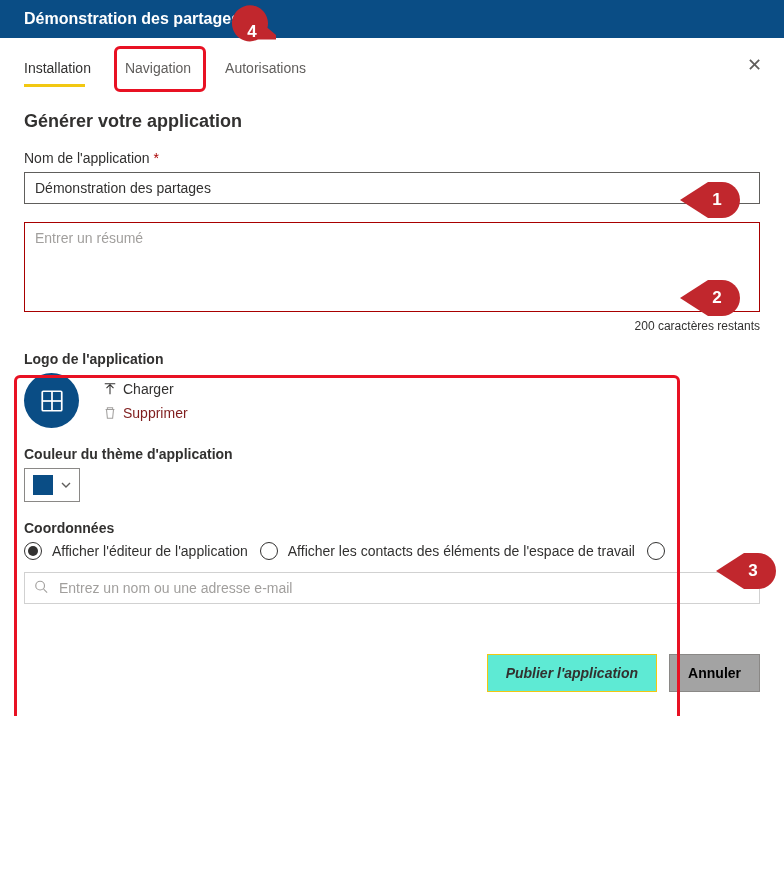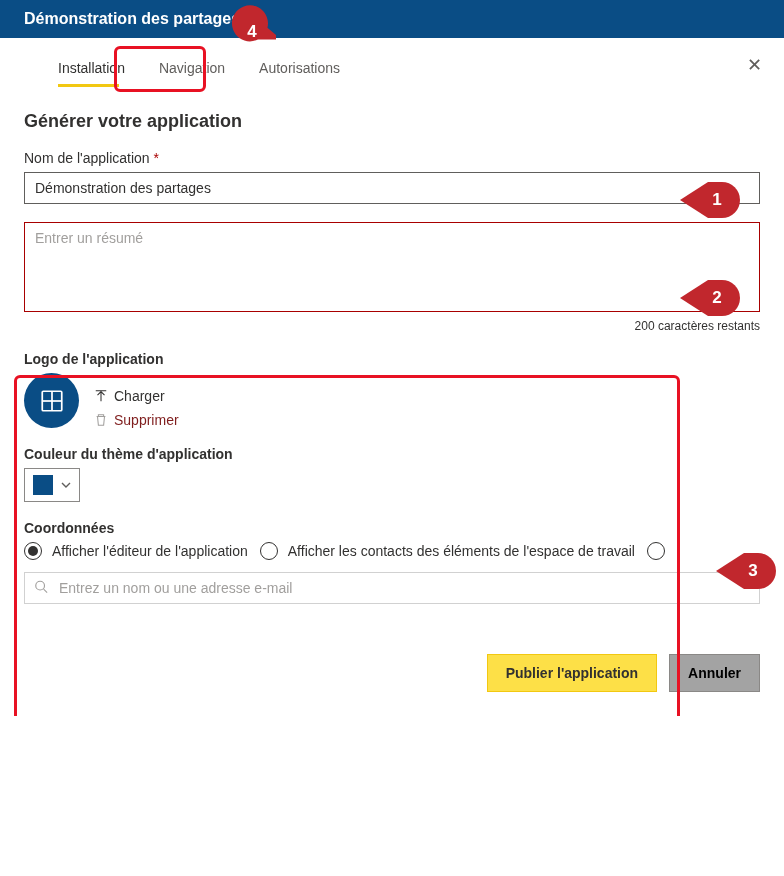--- a/index.html
+++ b/index.html
@@ -19,21 +19,20 @@
     display: flex;
     align-items: center;
   }
   .header-title { font-weight: 600; }
   .tabs {
     display: flex;
     align-items: center;
     padding: 14px 24px 0 24px;
     border-bottom: 1px solid transparent;
     position: relative;
-    margin-left: 34px;
   }
   .tab {
     padding: 8px 14px 10px 0;
     margin-right: 20px;
     color: #605e5c;
     cursor: pointer;
     font-size: 14px;
   }
   .tab.active {
     color: #323130;
@@ -73,21 +72,21 @@
   input[type=text].filled { color: #323130; }
   .desc-area {
     border: 1px solid #a80000;
     height: 90px;
     resize: none;
   }
   .char-remaining { text-align: right; font-size: 12px; margin-top: 4px; color: #323130; }
   .field-block { margin-bottom: 18px; }
   .support-wrap { }
   .bold-label { font-weight: 600; }
-  .logo-row { display: flex; align-items: flex-end; gap: 15px; }
+  .logo-row { display: flex; align-items: center; gap: 24px; }
   .logo-circle {
     width: 55px; height: 55px;
     border-radius: 50%;
     background: #0a4d85;
     display: flex; align-items: center; justify-content: center;
   }
   .logo-actions { display: flex; flex-direction: column; gap: 8px; }
   .logo-action { display: flex; align-items: center; gap: 6px; font-size: 14px; color: #323130; cursor: pointer; }
   .logo-action.disabled { color: #7f1d1d; cursor: default; }
   .color-picker {
@@ -128,23 +127,24 @@
   }
   .btn {
     padding: 10px 18px;
     font-size: 14px;
     font-weight: 600;
     border: 1px solid #8a8886;
     background: #a3a3a3;
     cursor: pointer;
   }
   .btn-primary {
-    background: #fde047;
+    background: #5eead4;
     border-color: #f2c811;
     color: #323130;
+    font-style: italic;
   }
   
   .callout {
     position: absolute;
     display: flex; align-items: center; justify-content: center;
     color: #fff; font-weight: 700; font-size: 17px;
     z-index: 20;
   }
   .callout svg { position: absolute; top:0; left:0; }
   .callout .num { position: relative; z-index: 2; }

